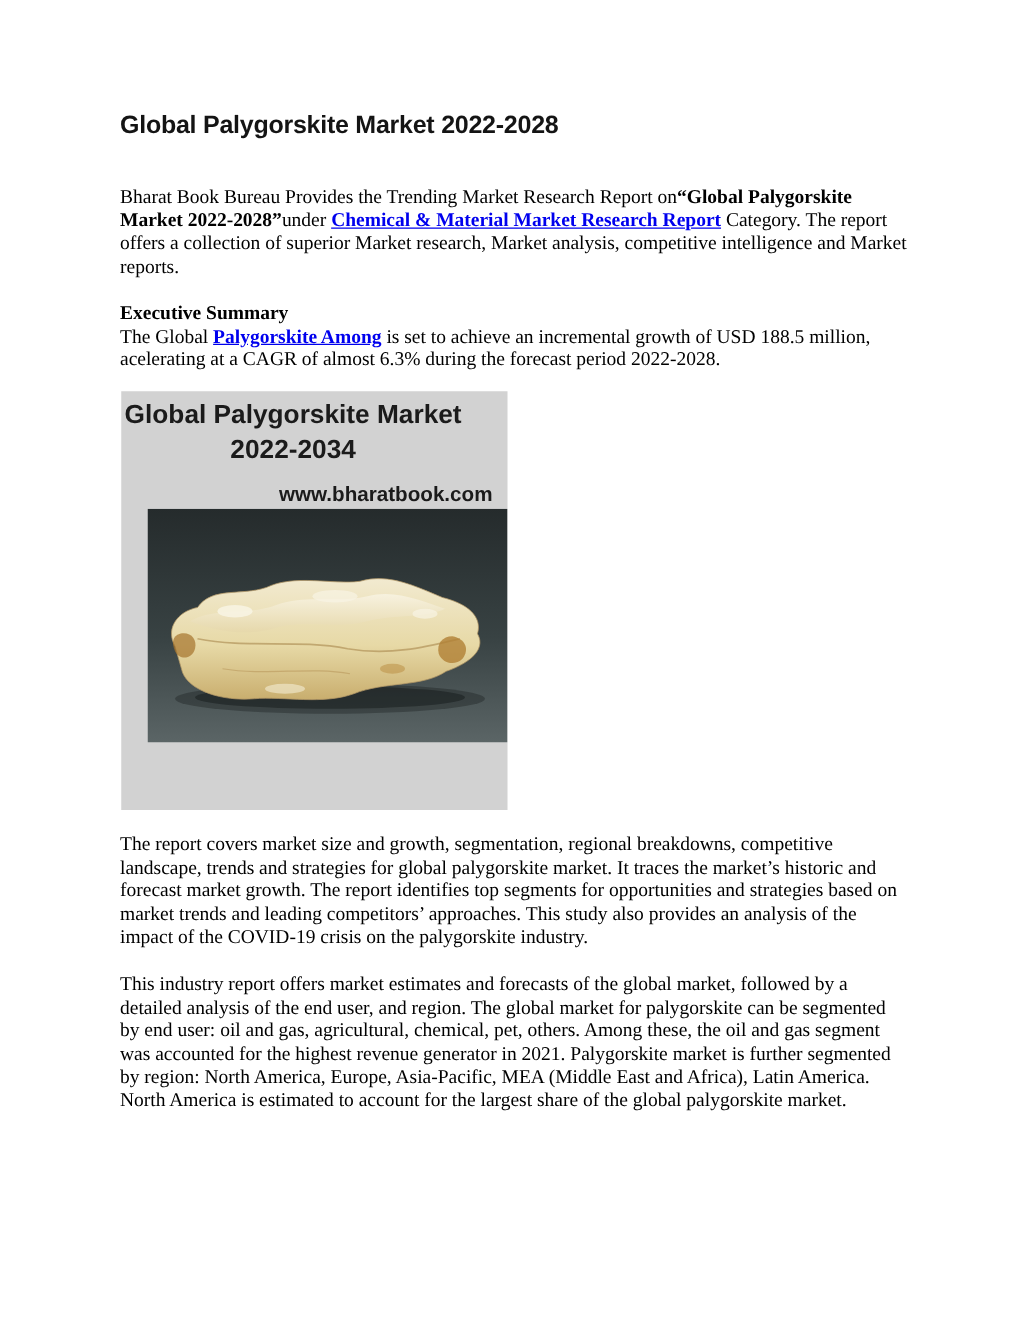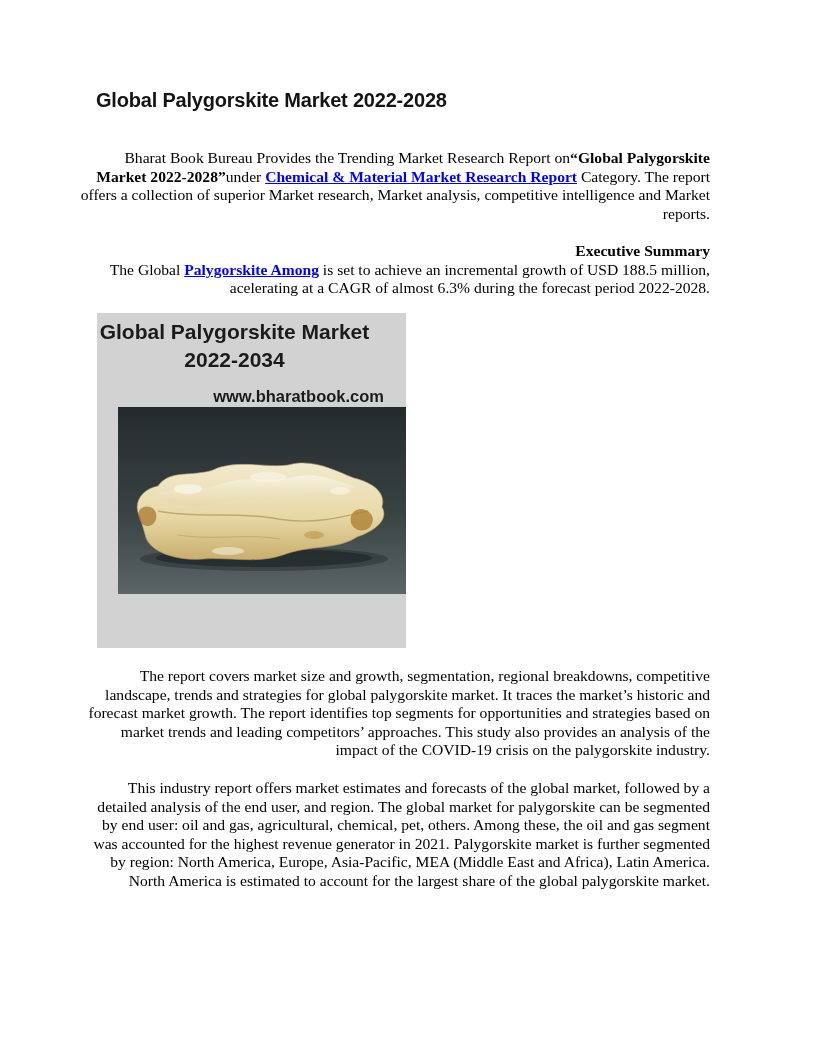--- a/index.html
+++ b/index.html
@@ -20,26 +20,25 @@
     width: 640px;
     font-family: "Liberation Sans", sans-serif;
     font-weight: bold;
     font-size: 20px;
     line-height: 24px;
     color: #141414;
     letter-spacing: -0.2px;
   }
   .serif-block {
     position: absolute;
-    left: 80px;
+    left: 96px;
     width: 630px;
     font-size: 15.6px;
     line-height: 18.6px;
     color: #000000;
-    text-align: right;
   }
   .intro { top: 149px; }
   .exec { top: 242px; }
   .para1 { top: 667px; }
   .para2 { top: 779px; }
   .bold { font-weight: bold; }
   a.doc-link {
     color: #0000EE;
     font-weight: bold;
     text-decoration: underline;
@@ -58,21 +57,21 @@
     padding-right: 34px;
     text-align: center;
     font-family: "Liberation Sans", sans-serif;
     font-weight: bold;
     font-size: 21px;
     line-height: 28px;
     color: #1b1b1b;
   }
   .banner-site {
     margin-top: 13px;
-    padding-right: 22px;
+    padding-right: 12px;
     text-align: right;
     font-family: "Liberation Sans", sans-serif;
     font-weight: bold;
     font-size: 16.5px;
     color: #1b1b1b;
   }
   .banner-photo {
     position: absolute;
     left: 21px;
     top: 94px;

